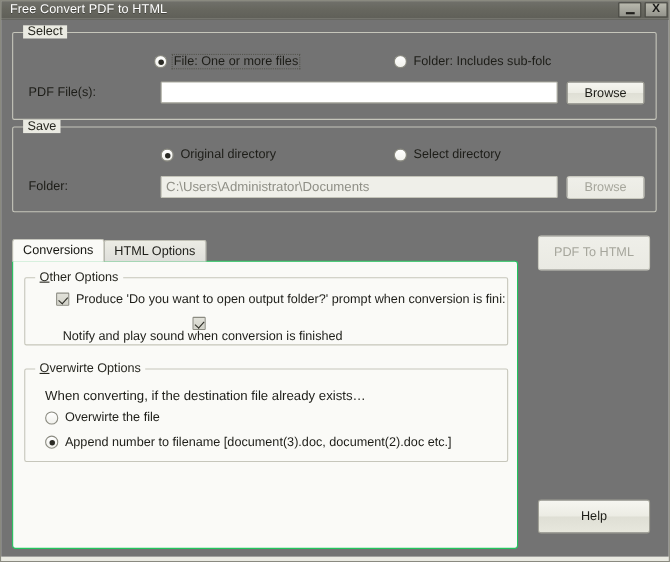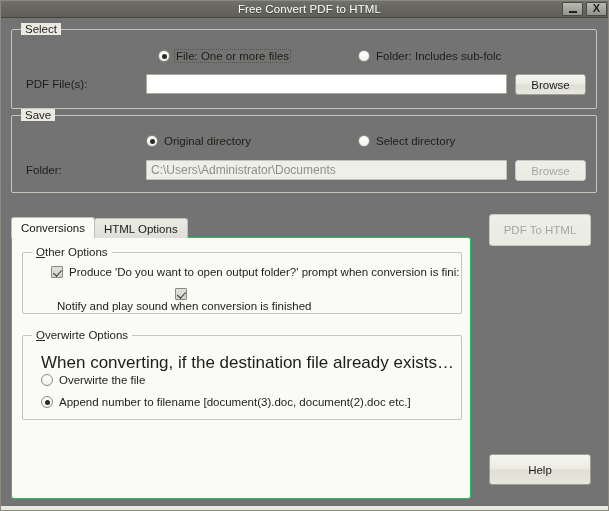--- a/index.html
+++ b/index.html
@@ -26,21 +26,20 @@
   .titlebar {
     position: absolute;
     left: 0; top: 0;
     width: 609px;
     height: 17px;
     background: linear-gradient(to bottom, #70706a 0%, #67675f 45%, #5f5f58 100%);
     border-bottom: 1px solid #45453f;
     box-sizing: border-box;
     display: flex;
     align-items: center;
-    justify-content: center;
   }
   .titlebar-text {
     color: #ffffff;
     font-size: 11.5px;
     padding-left: 8px;
     letter-spacing: 0.1px;
     white-space: nowrap;
     text-shadow: 0 1px 0 rgba(0,0,0,0.35);
   }
   .titlebar-buttons {
@@ -112,21 +111,21 @@
   }
 
   
   .lbl {
     position: absolute;
     font-size: 11.5px;
     color: #1d1d18;
     white-space: nowrap;
   }
   .lbl.small {
-    font-size: 17px;
+    font-size: 12px;
   }
 
   
   .radio-row {
     position: absolute;
     display: flex;
     align-items: center;
     white-space: nowrap;
   }
   .radio-dot {
@@ -306,21 +305,21 @@
         <span class="close-glyph">X</span>
       </div>
     </div>
   </div>
 
   <div class="client">
 
     <div class="groupbox" style="left:10px; top:11px; width:586px; height:80px;">
       <div class="gb-title">Select</div>
 
-      <div class="radio-row" style="left:146px; top:20px;justify-content:space-between;">
+      <div class="radio-row" style="left:128px; top:20px;justify-content:space-between;">
         <span class="radio-dot checked"></span>
         <span class="radio-label focused">File:  One or more files</span>
       </div>
 
       <div class="radio-row" style="left:346px; top:20px;">
         <span class="radio-dot"></span>
         <span class="radio-label">Folder: Includes sub-folc</span>
       </div>
 
       <div class="lbl" style="left:14px; top:48px;">PDF File(s):</div>

